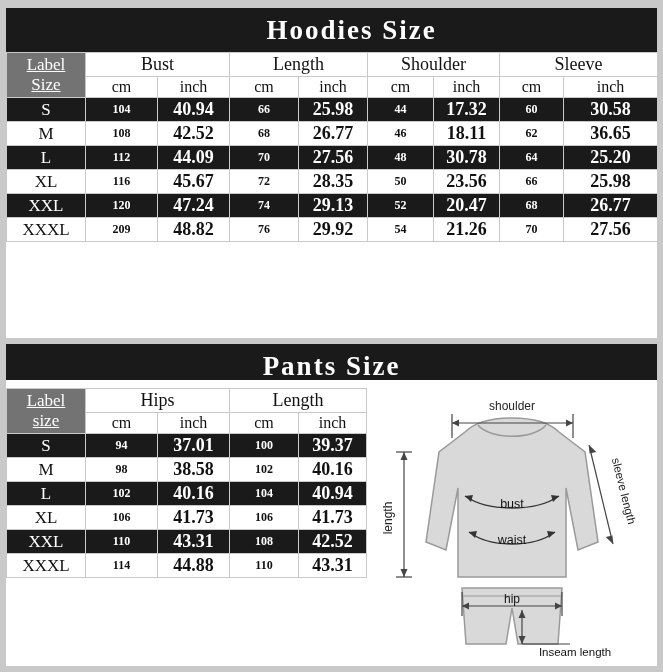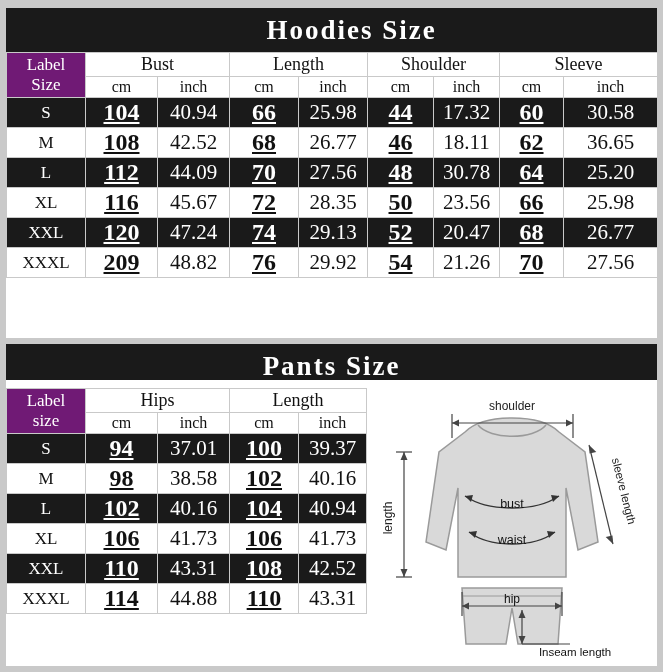--- a/index.html
+++ b/index.html
@@ -56,29 +56,30 @@
     box-sizing: border-box;
   }
   .hdr {
     background: #ffffff;
     color: #111111;
     font-size: 17px;
   }
   .hdr-group { font-size: 18px; }
   .hdr-unit { font-size: 16px; }
   .label-cell {
-    background: #701a75;
+    background: #737373;
     color: #ffffff;
     font-size: 17px;
     line-height: 1.15;
+    text-decoration: underline;
   }
   .row-dark td { background: #1a1a1a; color: #ffffff; }
   .row-light td { background: #ffffff; color: #111111; }
-  .cm-cell { font-weight: bold; font-size: 24px; text-decoration: underline; }
-  .in-cell { font-weight: normal; font-size: 21px; }
+  .cm-cell { font-weight: bold; font-size: 12px; }
+  .in-cell { font-weight: bold; font-size: 18px; }
   .size-cell { font-weight: normal; font-size: 17px; }
   .row-dark .size-cell { font-weight: normal; }
 
   
   #hoodies-table { width: 651px; margin-top: 0; }
   #pants-table { width: 360px; }
 
   .pants-wrap {
     position: absolute;
     top: 44px;

